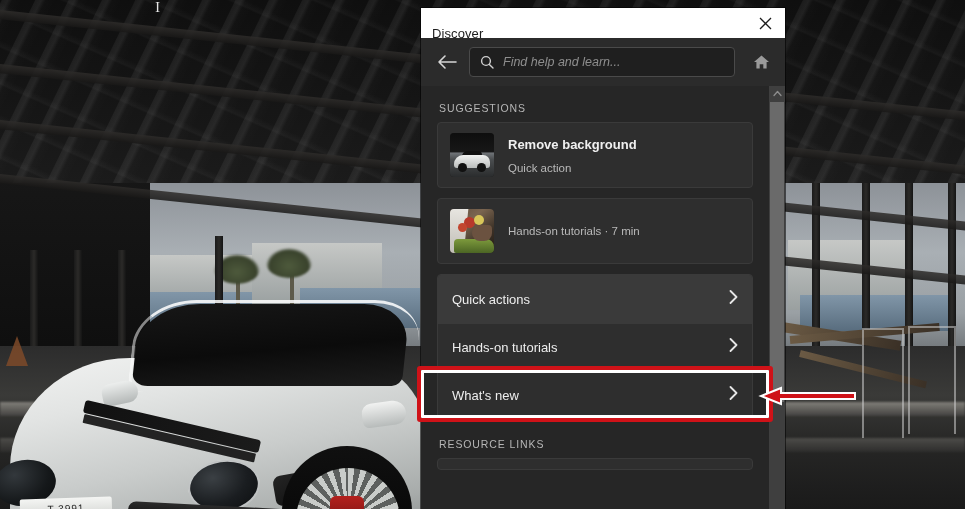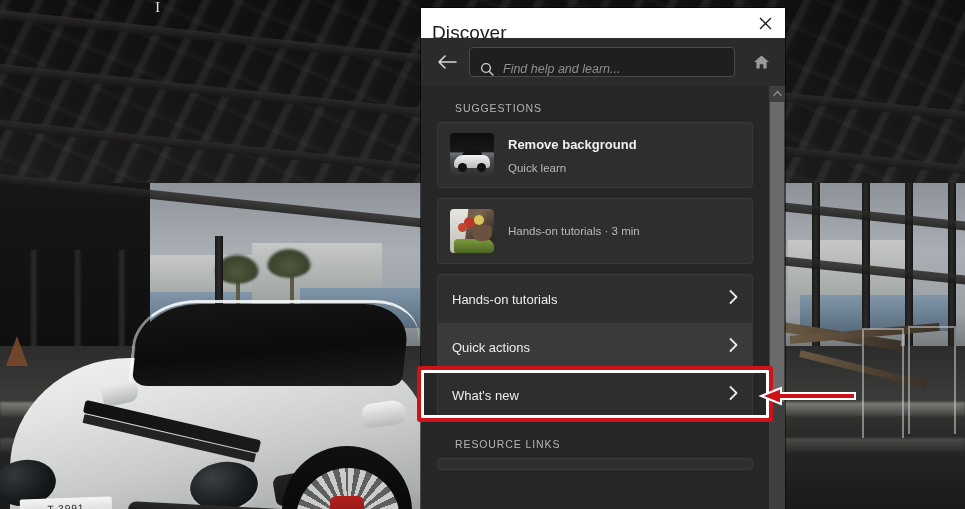--- a/index.html
+++ b/index.html
@@ -201,37 +201,37 @@
     box-shadow: 0 0 0 1px rgba(0,0,0,.55);
     display: flex; flex-direction: column;
     overflow: hidden;
   }
   #titlebar {
     height: 30px; background: #ffffff; flex: 0 0 30px;
     display: flex; align-items: center; justify-content: space-between;
     padding: 0 9px 0 11px;
   }
   #titlebar .title {
-    font-size: 19px; color: #1c1c1c; letter-spacing: .1px; margin-top: 20px;
+    font-size: 13px; color: #1c1c1c; letter-spacing: .1px; margin-top: 20px;
   }
   #closeBtn {
     width: 22px; height: 22px; display: flex; align-items: center; justify-content: center;
     cursor: pointer;
   }
   #closeBtn svg { display:block; }
 
   #searchbar {
     height: 48px; flex: 0 0 48px; background: #2b2b2b;
     display: flex; align-items: center; padding: 0 10px 0 14px; gap: 10px;
   }
   #backArrow { width: 24px; height: 24px; display:flex; align-items:center; justify-content:center; cursor:pointer; }
   #searchField {
     flex: 1 1 auto; height: 30px; background: #1f1f1f;
     border: 1px solid #4a4a4a; border-radius: 4px;
-    display: flex; align-items: flex-end; gap: 9px; padding: 0 10px;
+    display: flex; align-items: center; gap: 9px; padding: 0 10px;
   }
   #searchField .qs { flex: 0 0 auto; display:flex; }
   #searchField input {
     flex: 1 1 auto; background: transparent; border: none; outline: none;
     color: #d8d8d8; font-size: 12.5px;
     font-family: "Liberation Sans", sans-serif;
     font-style: italic;
   }
   #searchField input::placeholder { color: #8e8e8e; font-style: italic; }
   #homeBtn { width: 28px; height: 28px; display:flex; align-items:center; justify-content:center; cursor:pointer; margin-left:2px; }
@@ -239,21 +239,21 @@
   #content {
     position: relative; flex: 1 1 auto;
     background: #262626; overflow: hidden;
   }
   #scrollarea {
     position: absolute; left: 0; top: 0; right: 16px; bottom: 0;
     padding: 0 16px;
   }
   .sect-title {
     font-size: 10.5px; letter-spacing: .9px; color: #b6b6b6;
-    text-transform: uppercase; padding: 16px 2px 8px 2px; margin-left: 16px;
+    text-transform: uppercase; padding: 16px 2px 8px 2px;
   }
   .card {
     background: #2e2e2e; border: 1px solid #3a3a3a; border-radius: 4px;
     display: flex; align-items: center; gap: 14px;
     padding: 10px 12px; margin-bottom: 10px;
     cursor: pointer;
   }
   .card .thumb {
     flex: 0 0 auto; width: 44px; height: 44px; border-radius: 4px; overflow: hidden;
     position: relative; background: #1a1a1a;
@@ -434,58 +434,58 @@
         <div class="thumb">
           <div class="th-car">
               <div class="g"></div>
               <div class="c"></div>
               <div class="w1"></div>
               <div class="w2"></div>
             </div>
         </div>
         <div class="txt">
           <div class="t1">Remove background</div>
-          <div class="t2">Quick learn</div>
+          <div class="t2">Quick action</div>
         </div>
       </div>
 
       <div class="card">
         <div class="thumb">
           <div class="th-food">
             <div class="cloth"></div>
               <div class="veg"></div>
             <div class="tom"></div>
               <div class="tom2"></div>
               <div class="yel"></div>
               <div class="hand"></div>
           </div>
         </div>
         <div class="txt">
-          <div class="t2">Hands-on tutorials  ·  3 min</div>
+          <div class="t2">Hands-on tutorials  ·  7 min</div>
         </div>
       </div>
 
 
       <div class="rowlist">
+        <div class="row highlighted">
+          <span class="lbl">Quick actions</span>
+          <span>
+            <svg width="9" height="14" viewBox="0 0 9 14" aria-hidden="true">
+              <path d="M1.5 1 L7.5 7 L1.5 13" stroke="#e6e6e6" stroke-width="1.8" fill="none" stroke-linecap="round" stroke-linejoin="round"></path>
+            </svg>
+          </span>
+        </div>
         <div class="row">
           <span class="lbl">Hands-on tutorials</span>
           <span>
             <svg width="9" height="14" viewBox="0 0 9 14" aria-hidden="true">
               <path d="M1.5 1 L7.5 7 L1.5 13" stroke="#e6e6e6" stroke-width="1.8" fill="none" stroke-linecap="round" stroke-linejoin="round"></path>
             </svg>
           </span>
         </div>
-        <div class="row highlighted">
-          <span class="lbl">Quick actions</span>
-          <span>
-            <svg width="9" height="14" viewBox="0 0 9 14" aria-hidden="true">
-              <path d="M1.5 1 L7.5 7 L1.5 13" stroke="#e6e6e6" stroke-width="1.8" fill="none" stroke-linecap="round" stroke-linejoin="round"></path>
-            </svg>
-          </span>
-        </div>
         <div class="row">
           <span class="lbl">What's new</span>
           <span>
             <svg width="9" height="14" viewBox="0 0 9 14" aria-hidden="true">
               <path d="M1.5 1 L7.5 7 L1.5 13" stroke="#e6e6e6" stroke-width="1.8" fill="none" stroke-linecap="round" stroke-linejoin="round"></path>
             </svg>
           </span>
         </div>
       </div>
 

